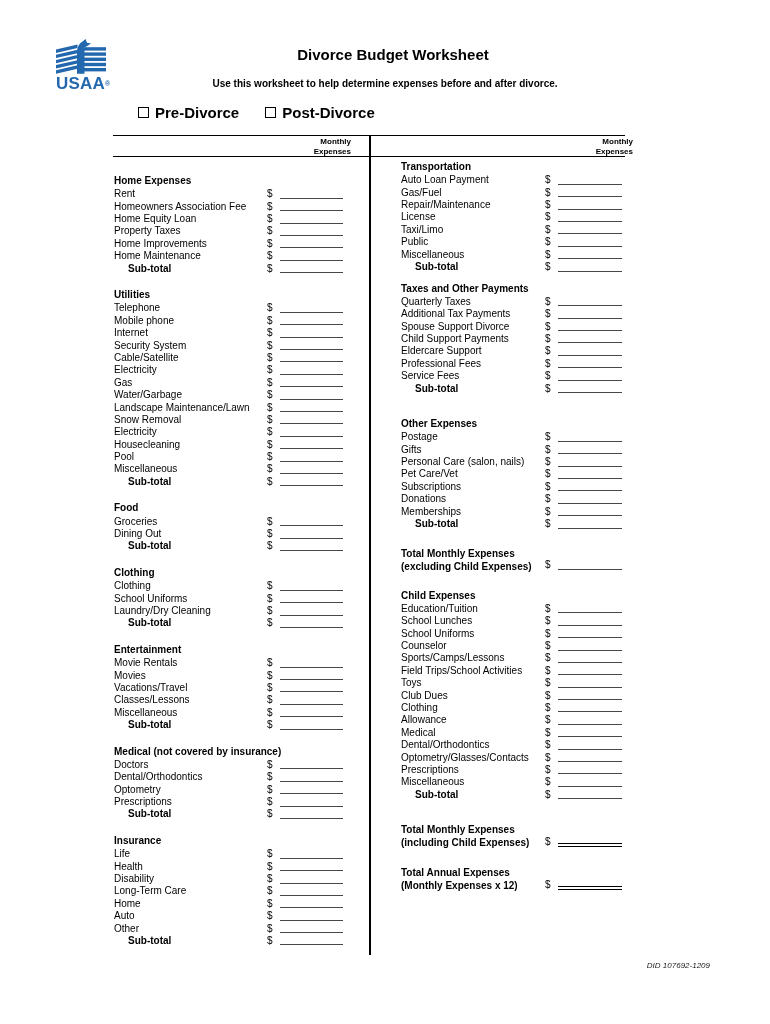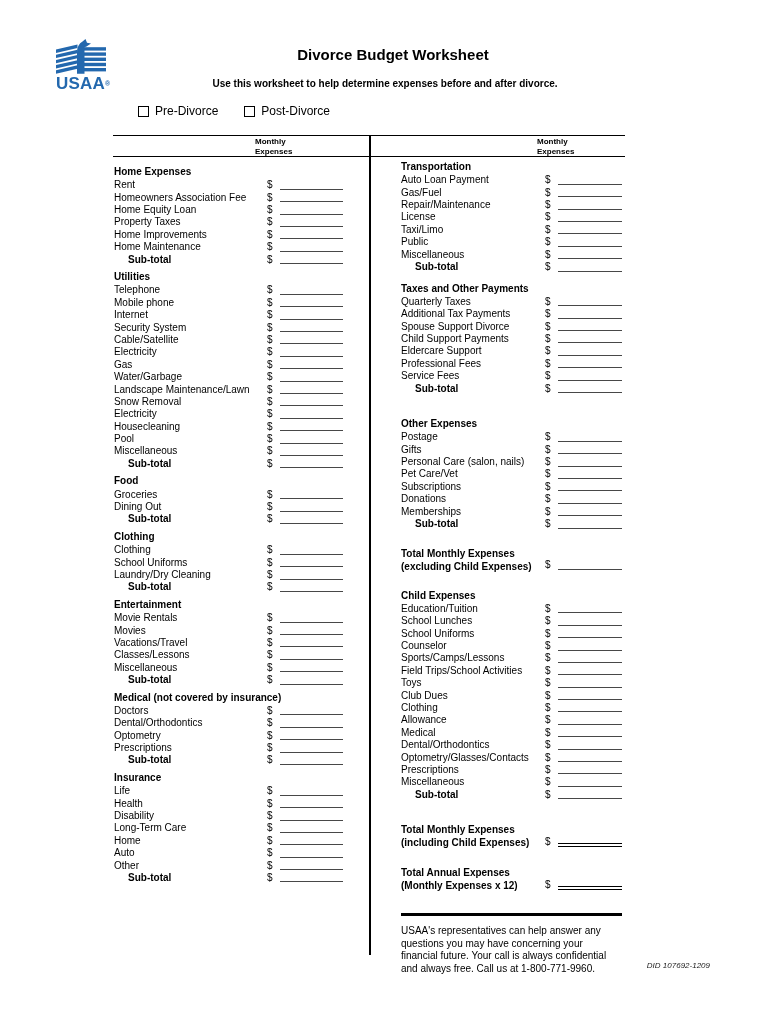--- a/index.html
+++ b/index.html
@@ -11,41 +11,41 @@
   
   .logo{position:absolute;left:56px;top:39px;width:60px;}
   .logo svg{display:block;}
   .wordmark{color:#2368ae;font-weight:bold;font-size:17px;line-height:15px;margin-top:1px;letter-spacing:.2px;}
   .wordmark .reg{font-size:7px;vertical-align:top;font-weight:bold;}
   .title{position:absolute;left:8px;top:46px;width:770px;margin:0;text-align:center;font-size:15px;font-weight:bold;}
   .subtitle{position:absolute;left:0;top:78px;width:770px;text-align:center;font-size:10px;font-weight:bold;}
   .cbrow{position:absolute;left:138px;top:104px;display:flex;gap:26px;}
   .cb{display:flex;align-items:center;gap:6px;cursor:pointer;}
   .box{width:11px;height:11px;border:1.4px solid #000;background:#fff;display:inline-block;box-sizing:border-box;}
-  .cblbl{font-size:12px;font-weight:normal;}
+  .cblbl{font-size:15px;font-weight:bold;}
   
   .rule{position:absolute;background:#000;}
   #ruleTop{left:113px;top:135px;width:512px;height:1.4px;}
   #ruleMid{left:113px;top:156px;width:512px;height:1.4px;}
   #vdiv{left:369px;top:135px;width:1.5px;height:820px;}
-  .mh{position:absolute;top:137px;width:96px;text-align:left;font-size:8px;font-weight:bold;line-height:9.5px;}
+  .mh{position:absolute;top:137px;width:96px;text-align:right;font-size:8px;font-weight:bold;line-height:9.5px;}
   #mhL{left:255px;} #mhR{left:537px;}
   
   .col{position:absolute;top:160px;}
   #colL{left:114px;width:229px;}
   #colR{left:401px;width:221px;}
   .sec-title{font-weight:bold;font-size:10px;height:12.4px;line-height:12px;white-space:nowrap;}
   .row{display:flex;align-items:flex-end;height:12.4px;font-size:10px;line-height:11.5px;}
   .row .lbl{flex:1;white-space:nowrap;}
   .row.sub .lbl{font-weight:bold;padding-left:14px;}
   .cur{width:13px;flex:none;}
   .blank{width:63px;flex:none;height:1px;background:#474747;margin-bottom:1px;}
   #colR .blank{width:64px;}
   .blank.dbl{height:2px;background:none;border-top:1px solid #000;border-bottom:1px solid #000;margin-bottom:0;box-sizing:content-box;}
-  #colL .section{margin-top:6px;}
+  #colL .section{margin-top:15px;}
   #colR .blk{margin-top:24px;}
   #colR .blk-0{margin-top:1px;}
   #colR .blk-1{margin-top:10px;}
   #colR .blk-3{margin-top:17px;}
   #colR .blk-4{margin-top:17px;}
   #colR .blk-5{margin-top:23px;}
   #colR .blk-6{margin-top:17px;}
   #colR .blk-7{margin-top:21px;}
   .total{display:flex;align-items:flex-end;}
   .total .tlines{flex:1;font-weight:bold;font-size:10px;line-height:13px;}
@@ -604,18 +604,15 @@
     <div class="blk blk-6 total">
       <div class="tlines">
         <div>Total Annual Expenses</div>
         <div>(Monthly Expenses x 12)</div>
       </div>
       <div class="money">
         <span class="cur">$</span>
         <span class="blank dbl"></span>
       </div>
     </div>
-    <div class="blk blk-7 noteblock">
-      <div>USAA's representatives can help answer any questions you may have concerning your financial future. Your call is always confidential and always free. Call us at 1-800-771-9960.</div>
-    </div>
   </div>
 
 <div class="did">DID 107692-1209</div>
 
 </body></html>

